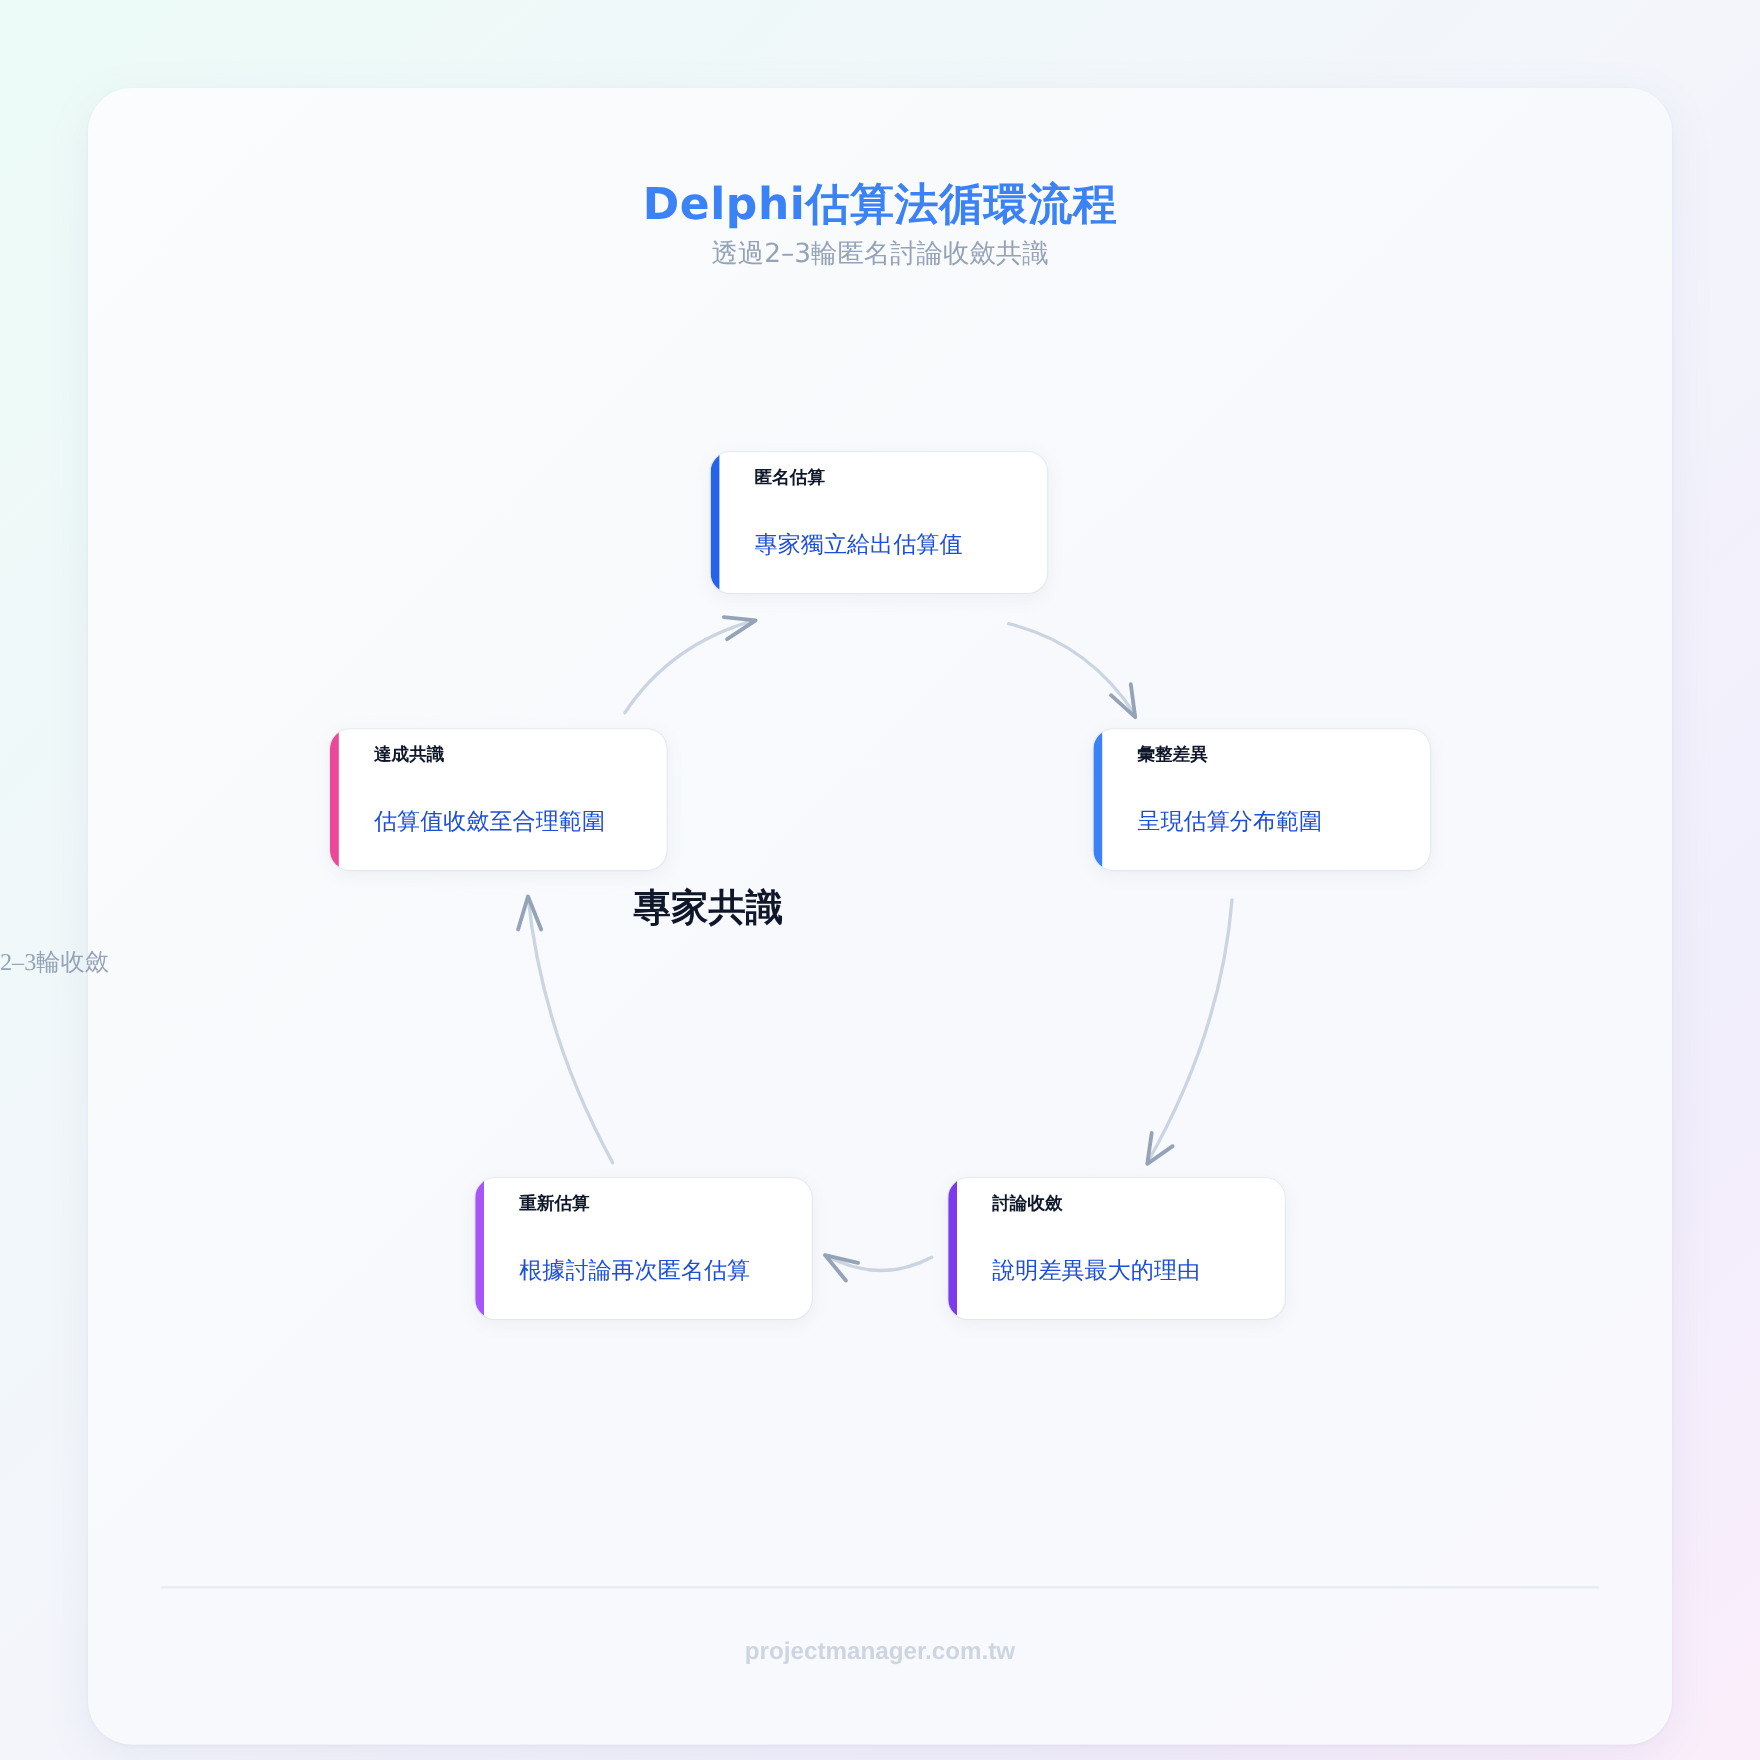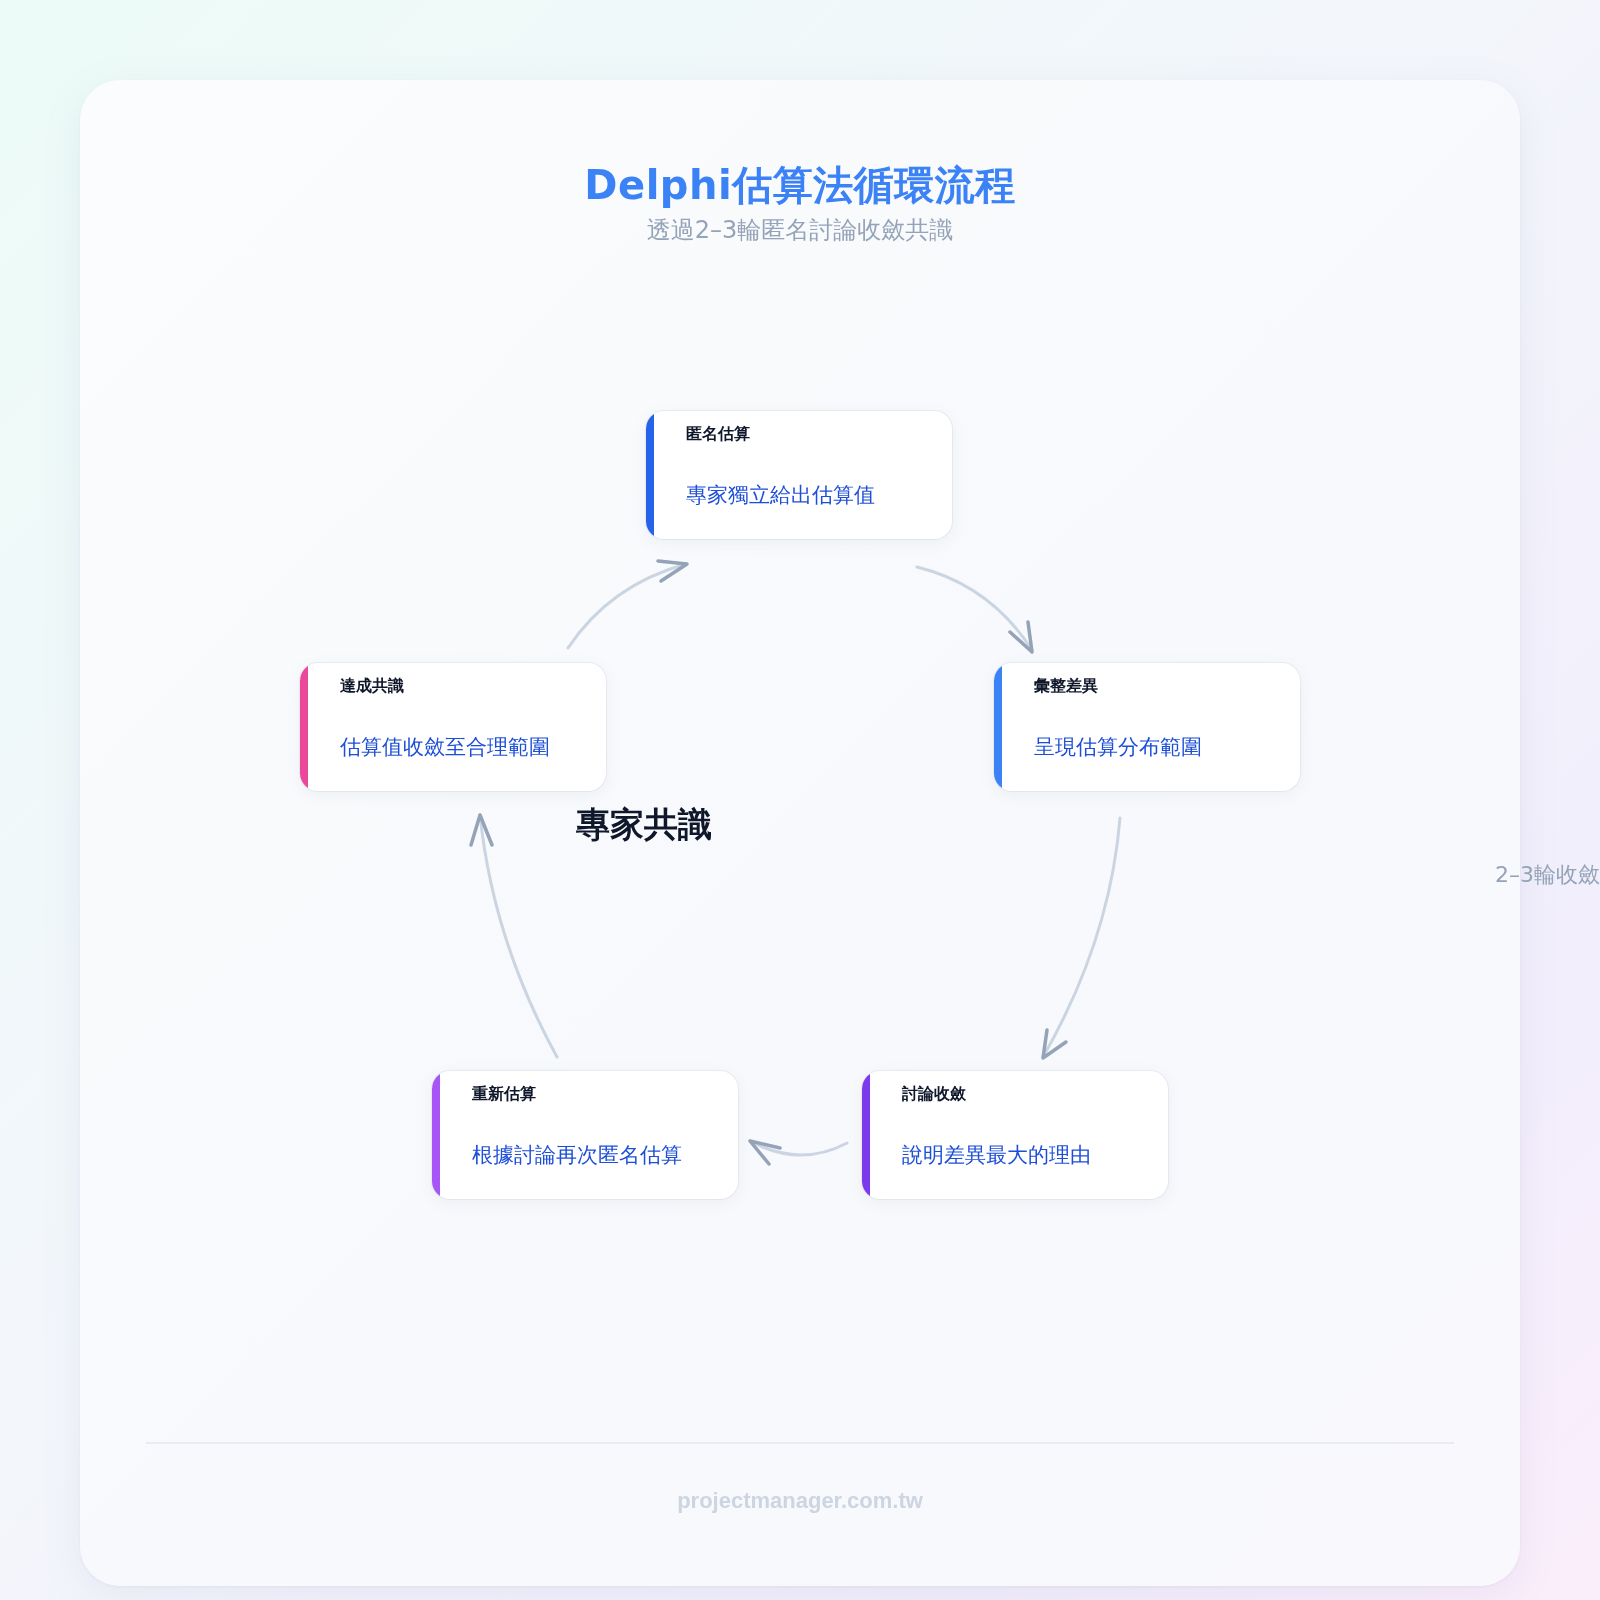--- a/index.html
+++ b/index.html
@@ -95,23 +95,24 @@
       text-align: center;
       font-size: 34px;
       font-weight: bold;
       color: #0f172a;
     }
     .center-sub {
       position: absolute;
       left: 0;
       width: 1600px;
       top: 860px;
-      text-align: right;
+      text-align: left;
       font-size: 22px;
       color: #94a3b8;
+      font-family: Liberation Serif, serif;
     }
     .divider {
       position: absolute;
       left: 146px;
       width: 1308px;
       top: 1442px;
       height: 2px;
       background: #e8ebf1;
     }
     .footer {

